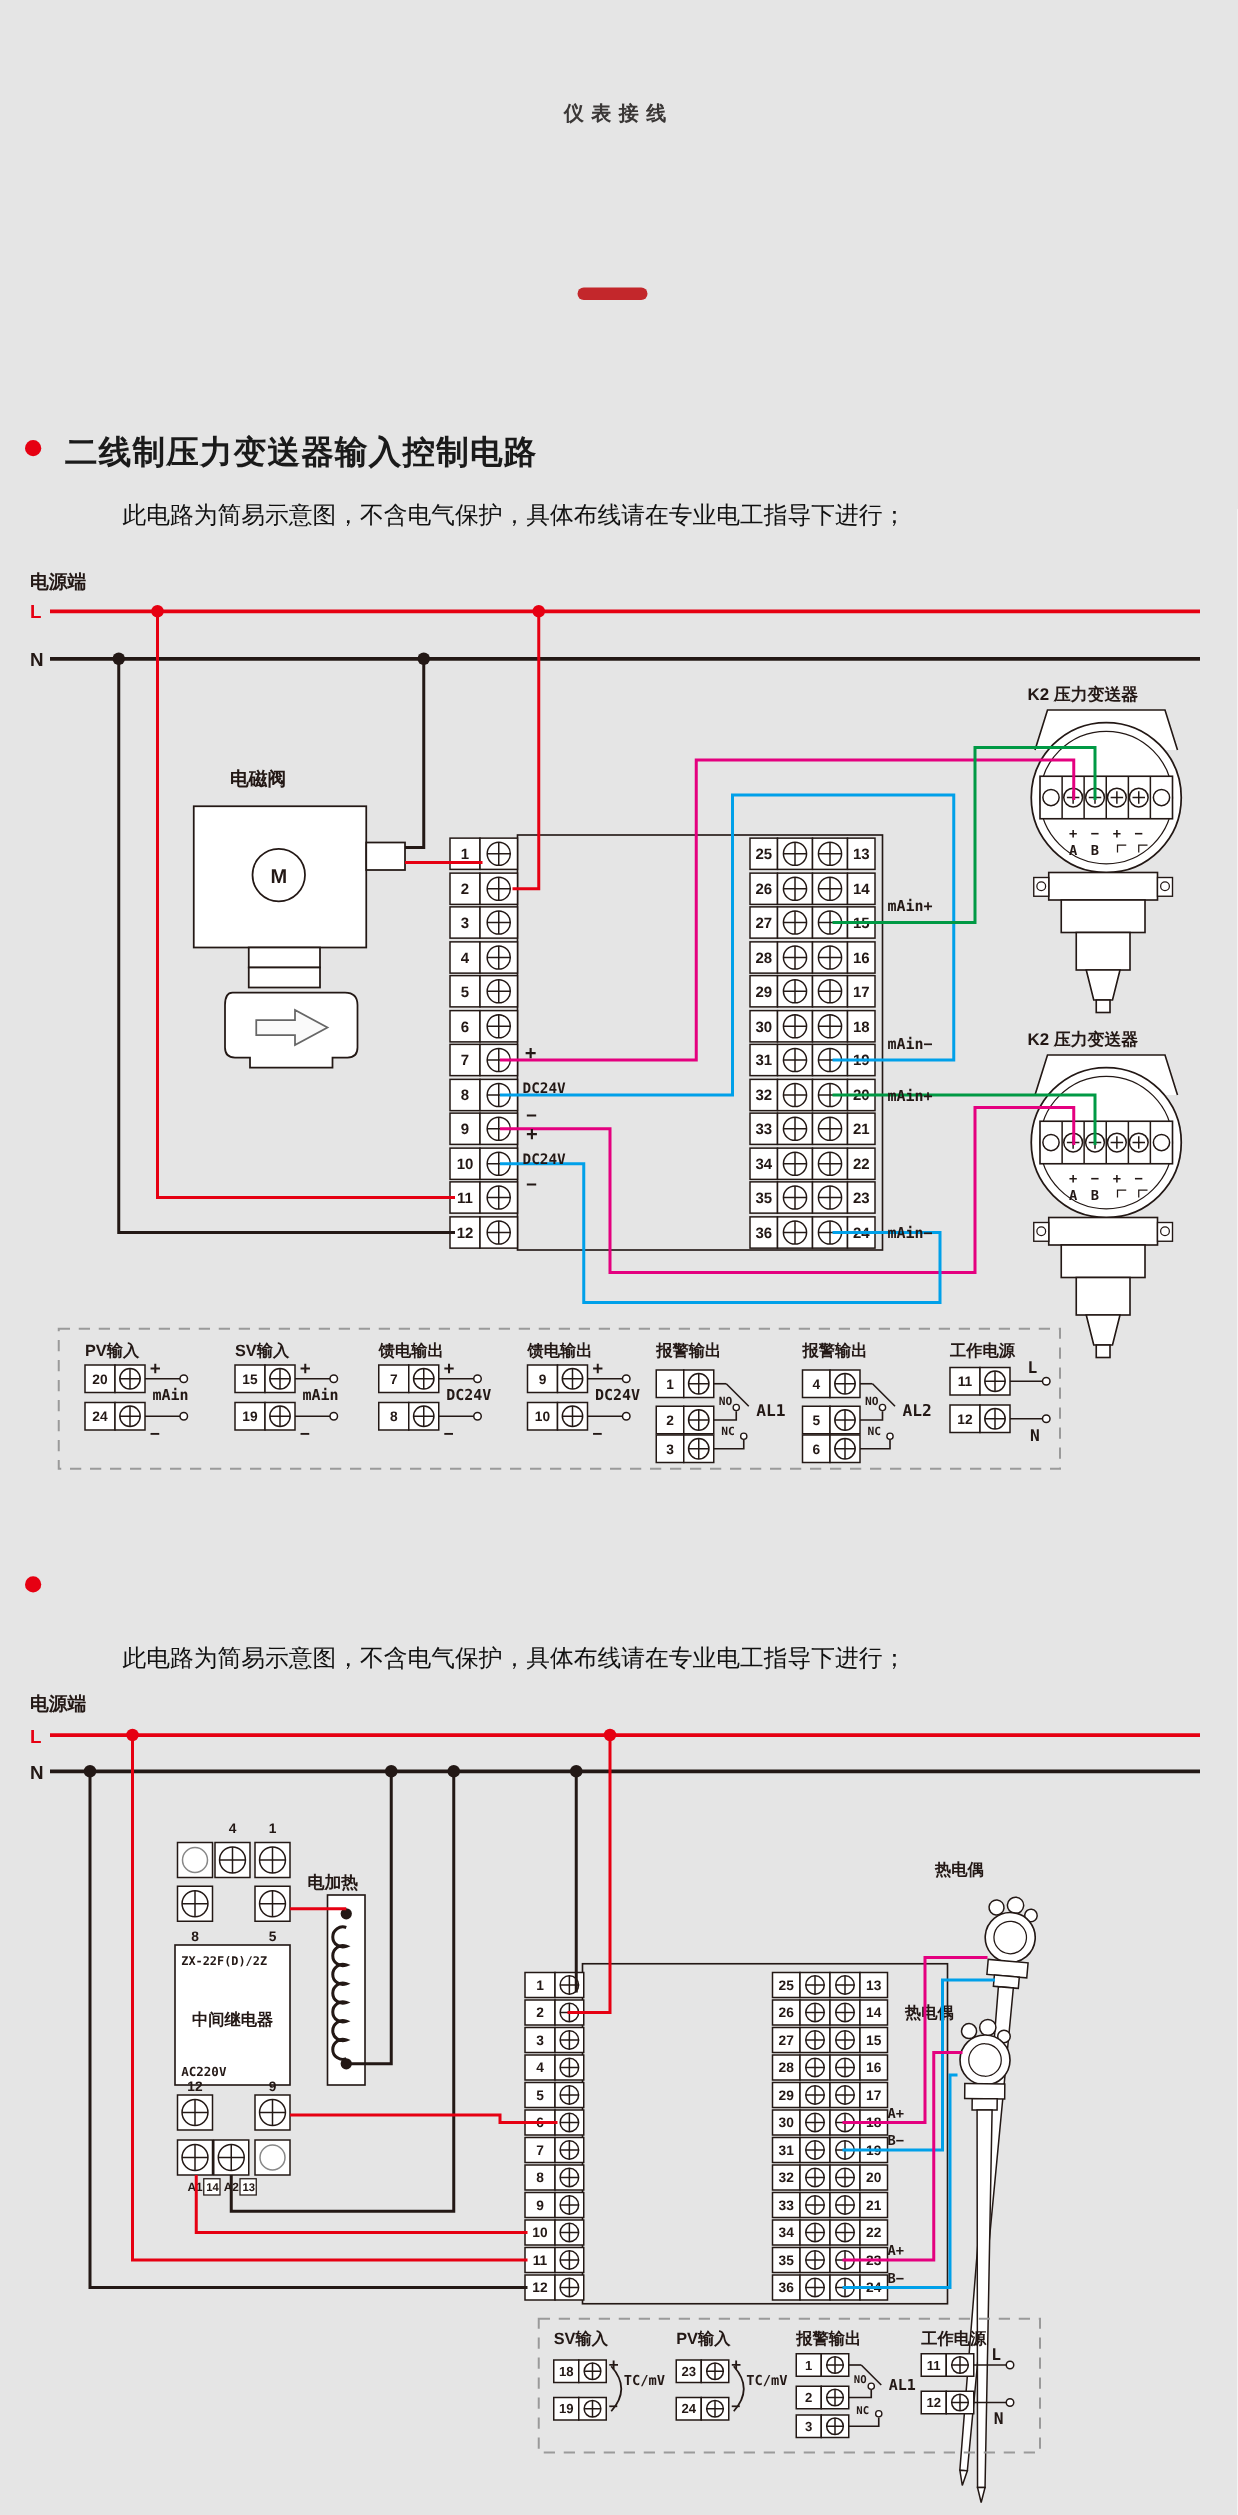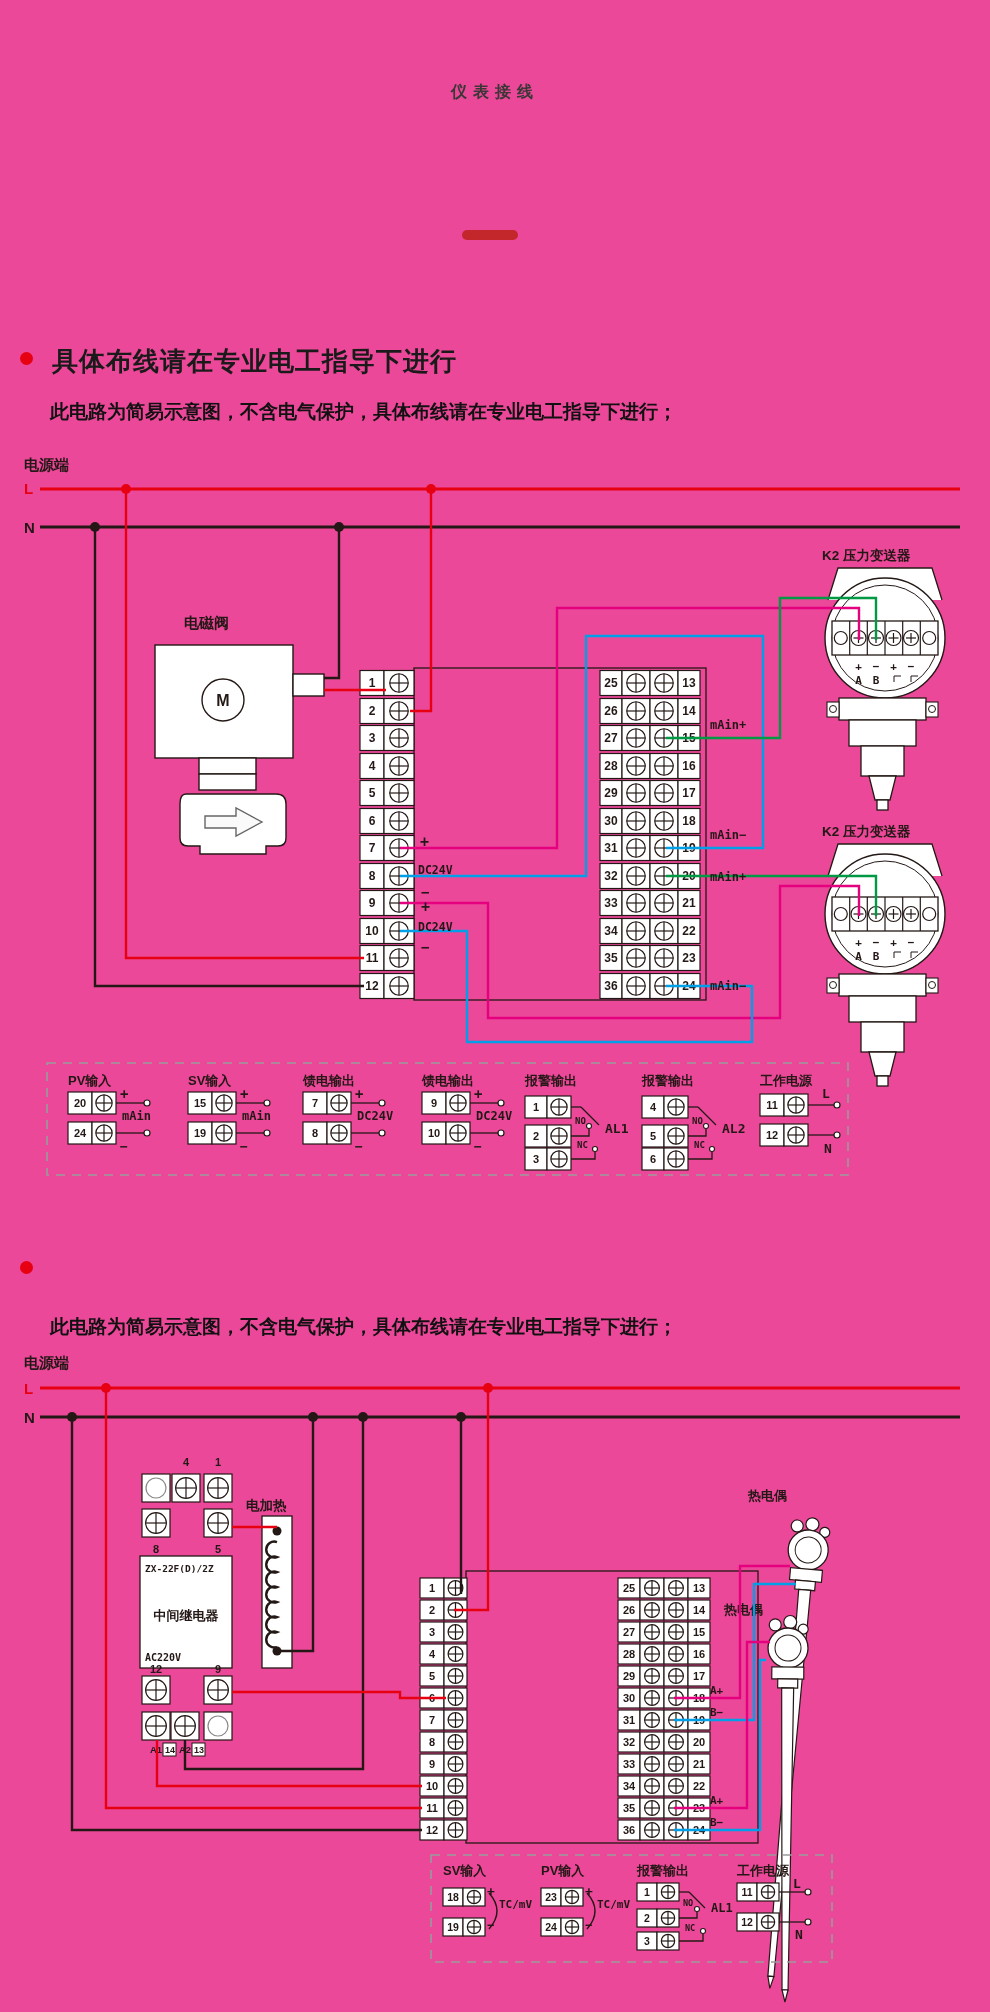--- a/index.html
+++ b/index.html
@@ -1,34 +1,34 @@
 <!DOCTYPE html>
 <html><head>
 <meta charset="utf-8">
 <style>
   html,body{margin:0;padding:0;background:#fff;}
-  .stage{position:relative;width:990px;height:2012px;background:#ec4899;overflow:hidden;
+  .stage{position:relative;width:990px;height:2012px;background:#e5e5e5;overflow:hidden;
          font-family:"Liberation Sans",sans-serif;color:#231815;}
   .page-title{position:absolute;left:0;top:84px;width:990px;text-align:center;
 яв    font-size:108px;font-weight:900;color:#3a3736;letter-spacing:6px;line-height:1.05;}
   .title-divider{position:absolute;left:462px;top:230px;width:56px;height:10px;border-radius:5px;background:#c3272b;}
   .bullet{position:absolute;width:13px;height:13px;border-radius:50%;background:#e60012;}
   .sec-heading{position:absolute;font-size:26px;font-weight:bold;color:#1a1a1a;letter-spacing:1px;}
-  .sec-subtitle{position:absolute;font-size:19px;font-weight:bold;color:#111;}
+  .sec-subtitle{position:absolute;font-size:19px;font-weight:normal;color:#111;margin-left:48px;}
   svg{position:absolute;left:0;top:0;}
 </style>
 </head>
 <body>
 
 <div class="stage">
   <div class="page-title">仪表接线</div>
   <div class="title-divider" style="background: rgb(195, 39, 43);"></div>
 
   <div class="bullet" style="left:20px;top:352px;"></div>
-  <div class="sec-heading" style="left:52px;top:344px;">具体布线请在专业电工指导下进行</div>
+  <div class="sec-heading" style="left:52px;top:344px;">二线制压力变送器输入控制电路</div>
   <div class="sec-subtitle" style="left:50px;top:399px;">此电路为简易示意图，不含电气保护，具体布线请在专业电工指导下进行；</div>
 
   <div class="bullet" style="left:20px;top:1261px;"></div>
   <div class="sec-subtitle" style="left:50px;top:1314px;">此电路为简易示意图，不含电气保护，具体布线请在专业电工指导下进行；</div>
 
   <svg id="diagram-svg" width="990" height="2012" viewBox="0 0 990 2012">
       <g>
         <g>
           <rect x="414" y="668" width="292" height="332" fill="none" stroke="#231815" stroke-width="1.3"></rect>
         </g>

